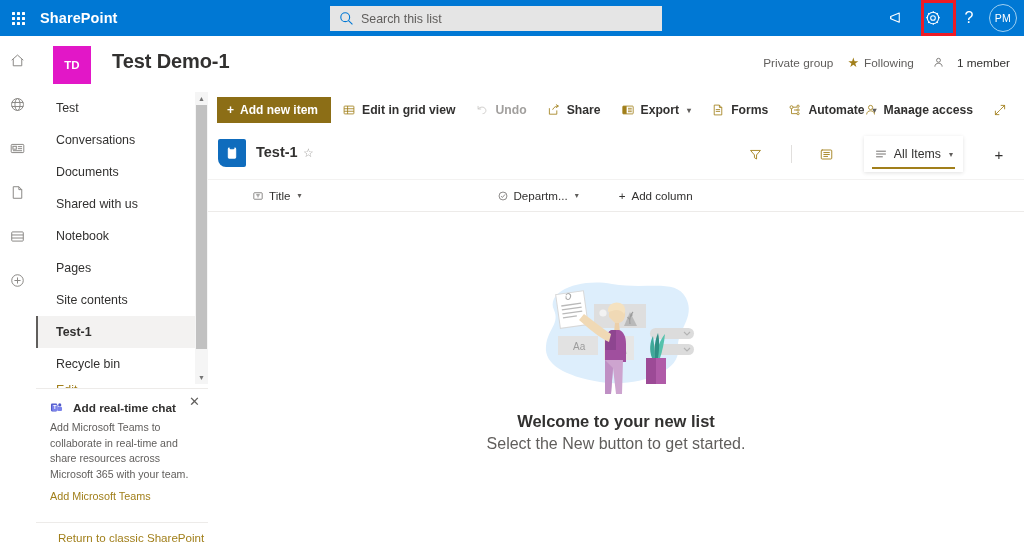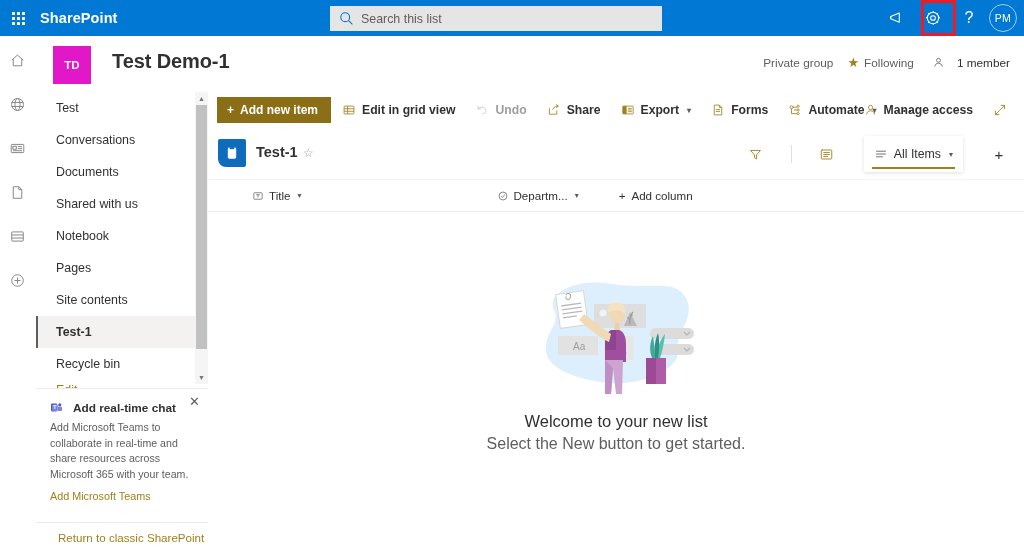--- a/index.html
+++ b/index.html
@@ -228,21 +228,21 @@
   }
   .col-ico { color: #605e5c; display: flex; align-items: center; }
 
   
   .empty {
     position: absolute; left: 0; top: 84px; width: 816px; height: 339px;
     display: flex; flex-direction: column; align-items: center; justify-content: center;
     padding-bottom: 40px;
   }
   .empty-art { width: 200px; height: 130px; }
-  .empty-title { font-size: 16.5px; font-weight: 400; color: #323130; margin-top: 12px; }
+  .empty-title { font-size: 16.5px; font-weight: 700; color: #323130; margin-top: 12px; }
   .empty-sub { font-size: 16px; color: #605e5c; margin-top: 4px; }
 </style>
 </head>
 <body>
 
 <div class="page">
 
   <div class="suitebar">
     <div class="waffle">
       <div class="waffle-grid">

